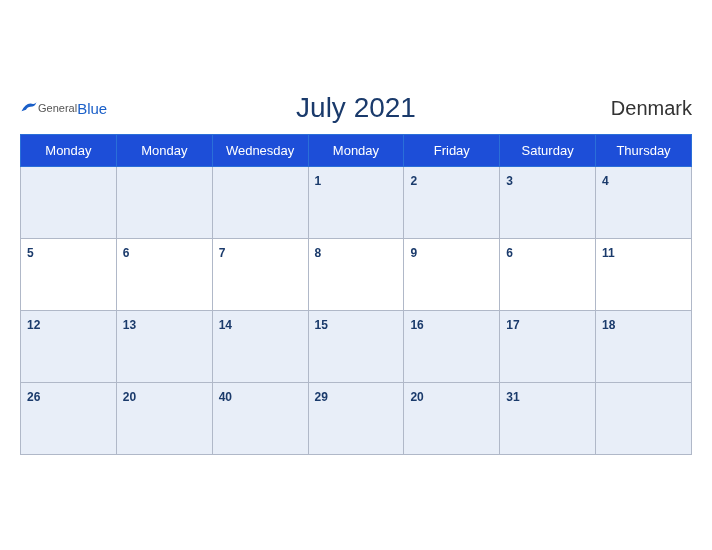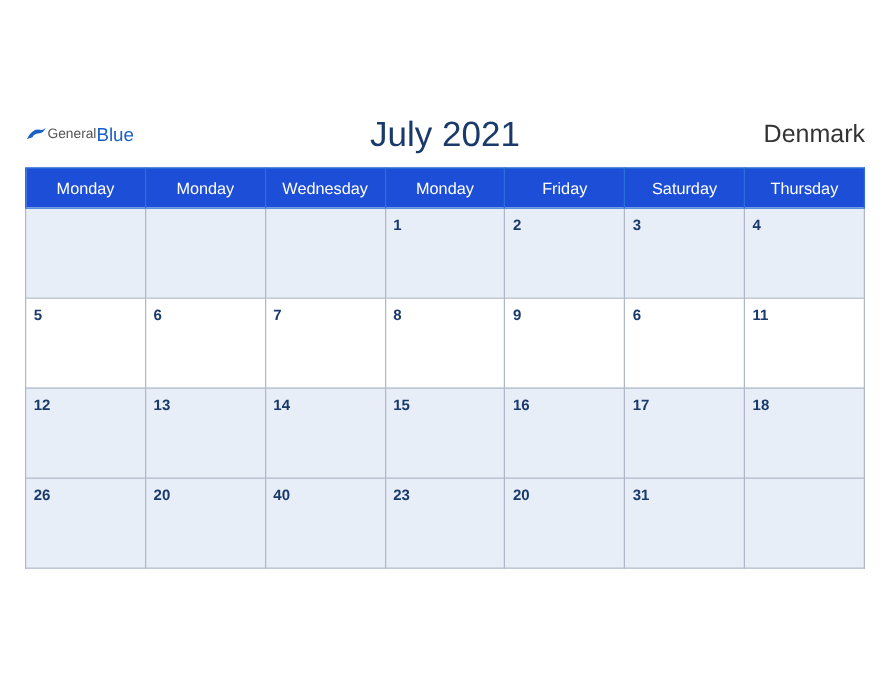--- a/index.html
+++ b/index.html
@@ -157,20 +157,20 @@
           <td><span class="day-number">14</span></td>
           <td><span class="day-number">15</span></td>
           <td><span class="day-number">16</span></td>
           <td><span class="day-number">17</span></td>
           <td><span class="day-number">18</span></td>
         </tr>
         <tr class="row-odd">
           <td><span class="day-number">26</span></td>
           <td><span class="day-number">20</span></td>
           <td><span class="day-number">40</span></td>
-          <td><span class="day-number">23</span></td>
+          <td><span class="day-number">29</span></td>
           <td><span class="day-number">20</span></td>
           <td><span class="day-number">31</span></td>
           <td class="empty-cell"></td>
         </tr>
       </tbody>
   </table>
 </div>
 
 </body></html>

